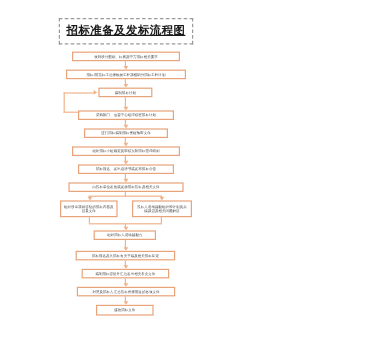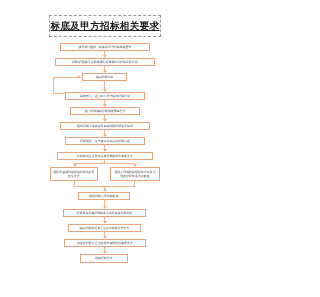--- a/index.html
+++ b/index.html
@@ -89,21 +89,21 @@
     border-bottom: 2px solid transparent;
     border-left: 3px solid #f0b48c;
   }
 </style>
 </head>
 <body>
 
 <div id="flow-root">
 
   <div class="title-frame">
-    <span class="title-text">标底及甲方招标相关要求</span>
+    <span class="title-text">招标准备及发标流程图</span>
   </div>
 
   <div class="node" style="left:60px; top:43px; width:90px; height:8px;">
     <span class="label">收到设计图纸、标底及甲方招标相关要求</span>
   </div>
   <div class="conn v" style="left:104px; top:51px; height:6px;"></div>
   <div class="arrow-down" style="left:102.5px; top:55px;"></div>
 
   <div class="node" style="left:55px; top:58px; width:100px; height:8px;">
     <span class="label">招标/招投标工总师根据工程规模细分招标工程计划</span>

